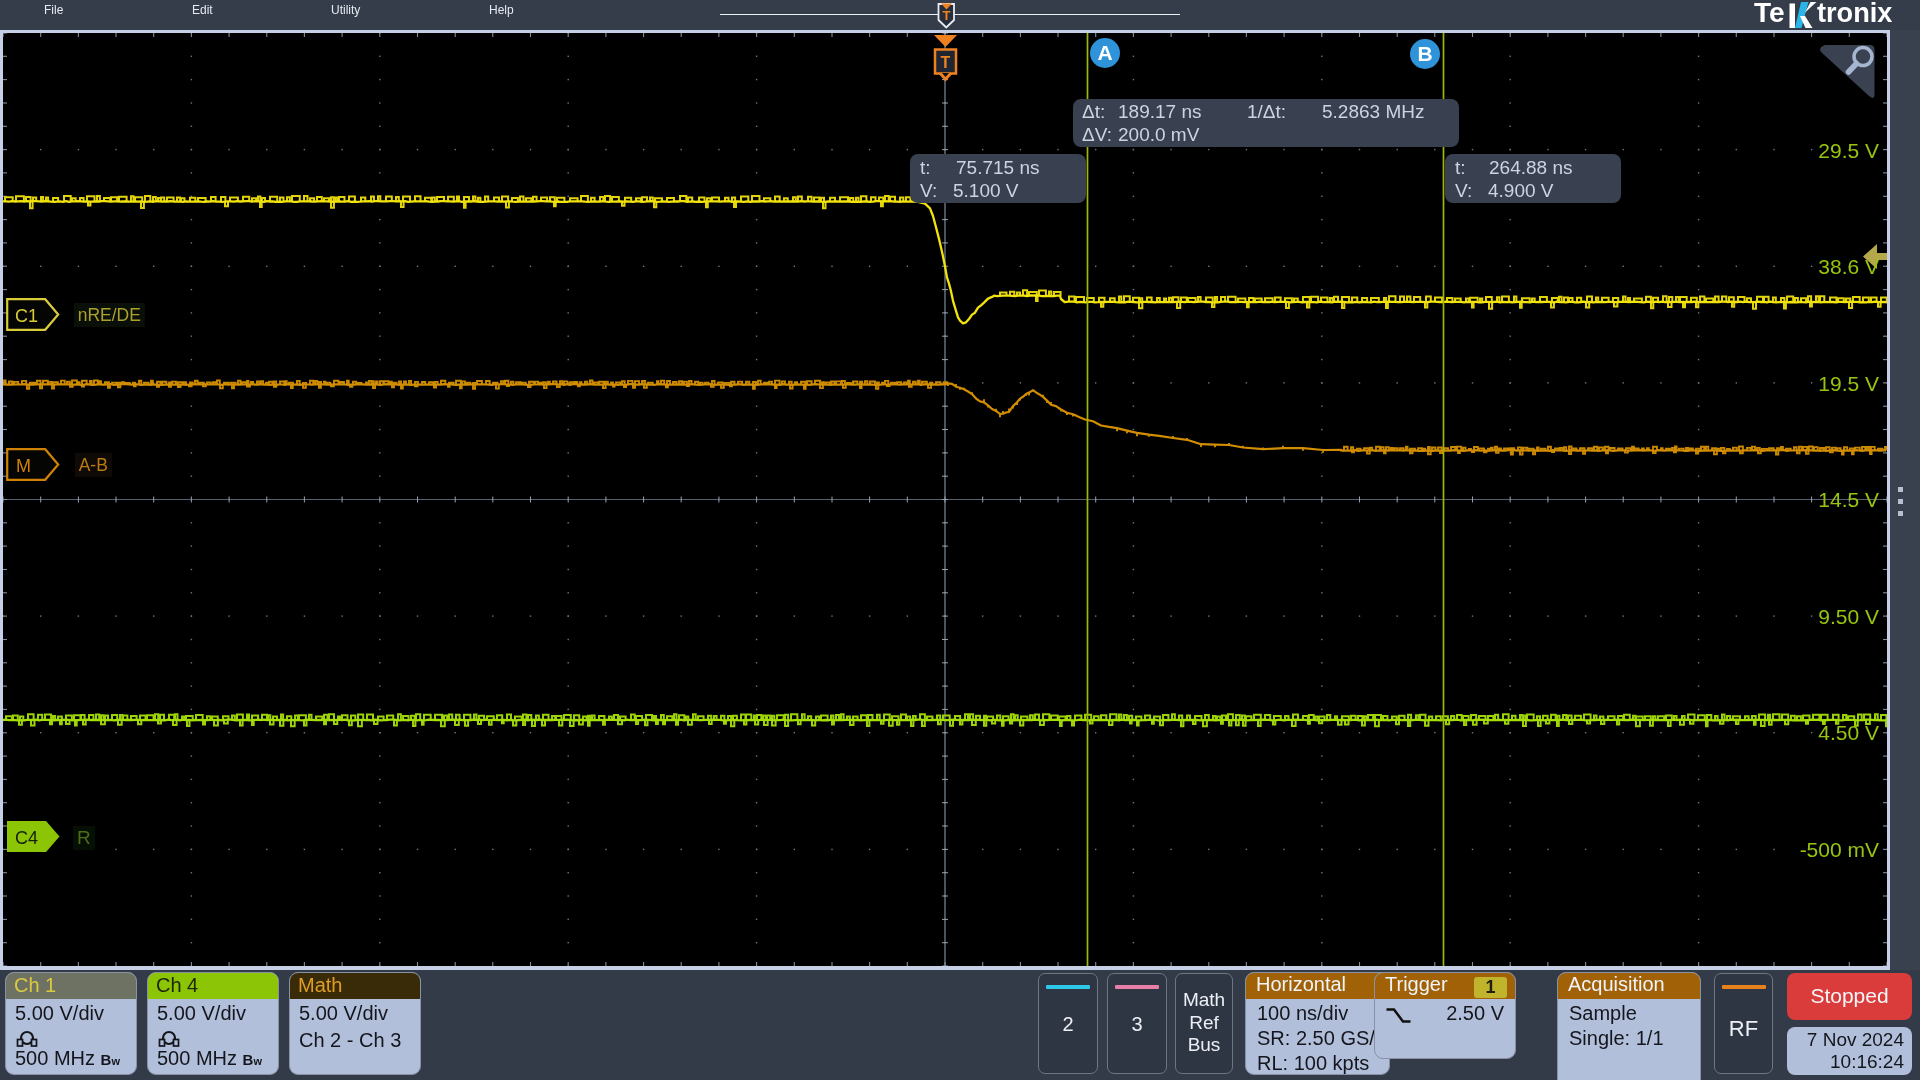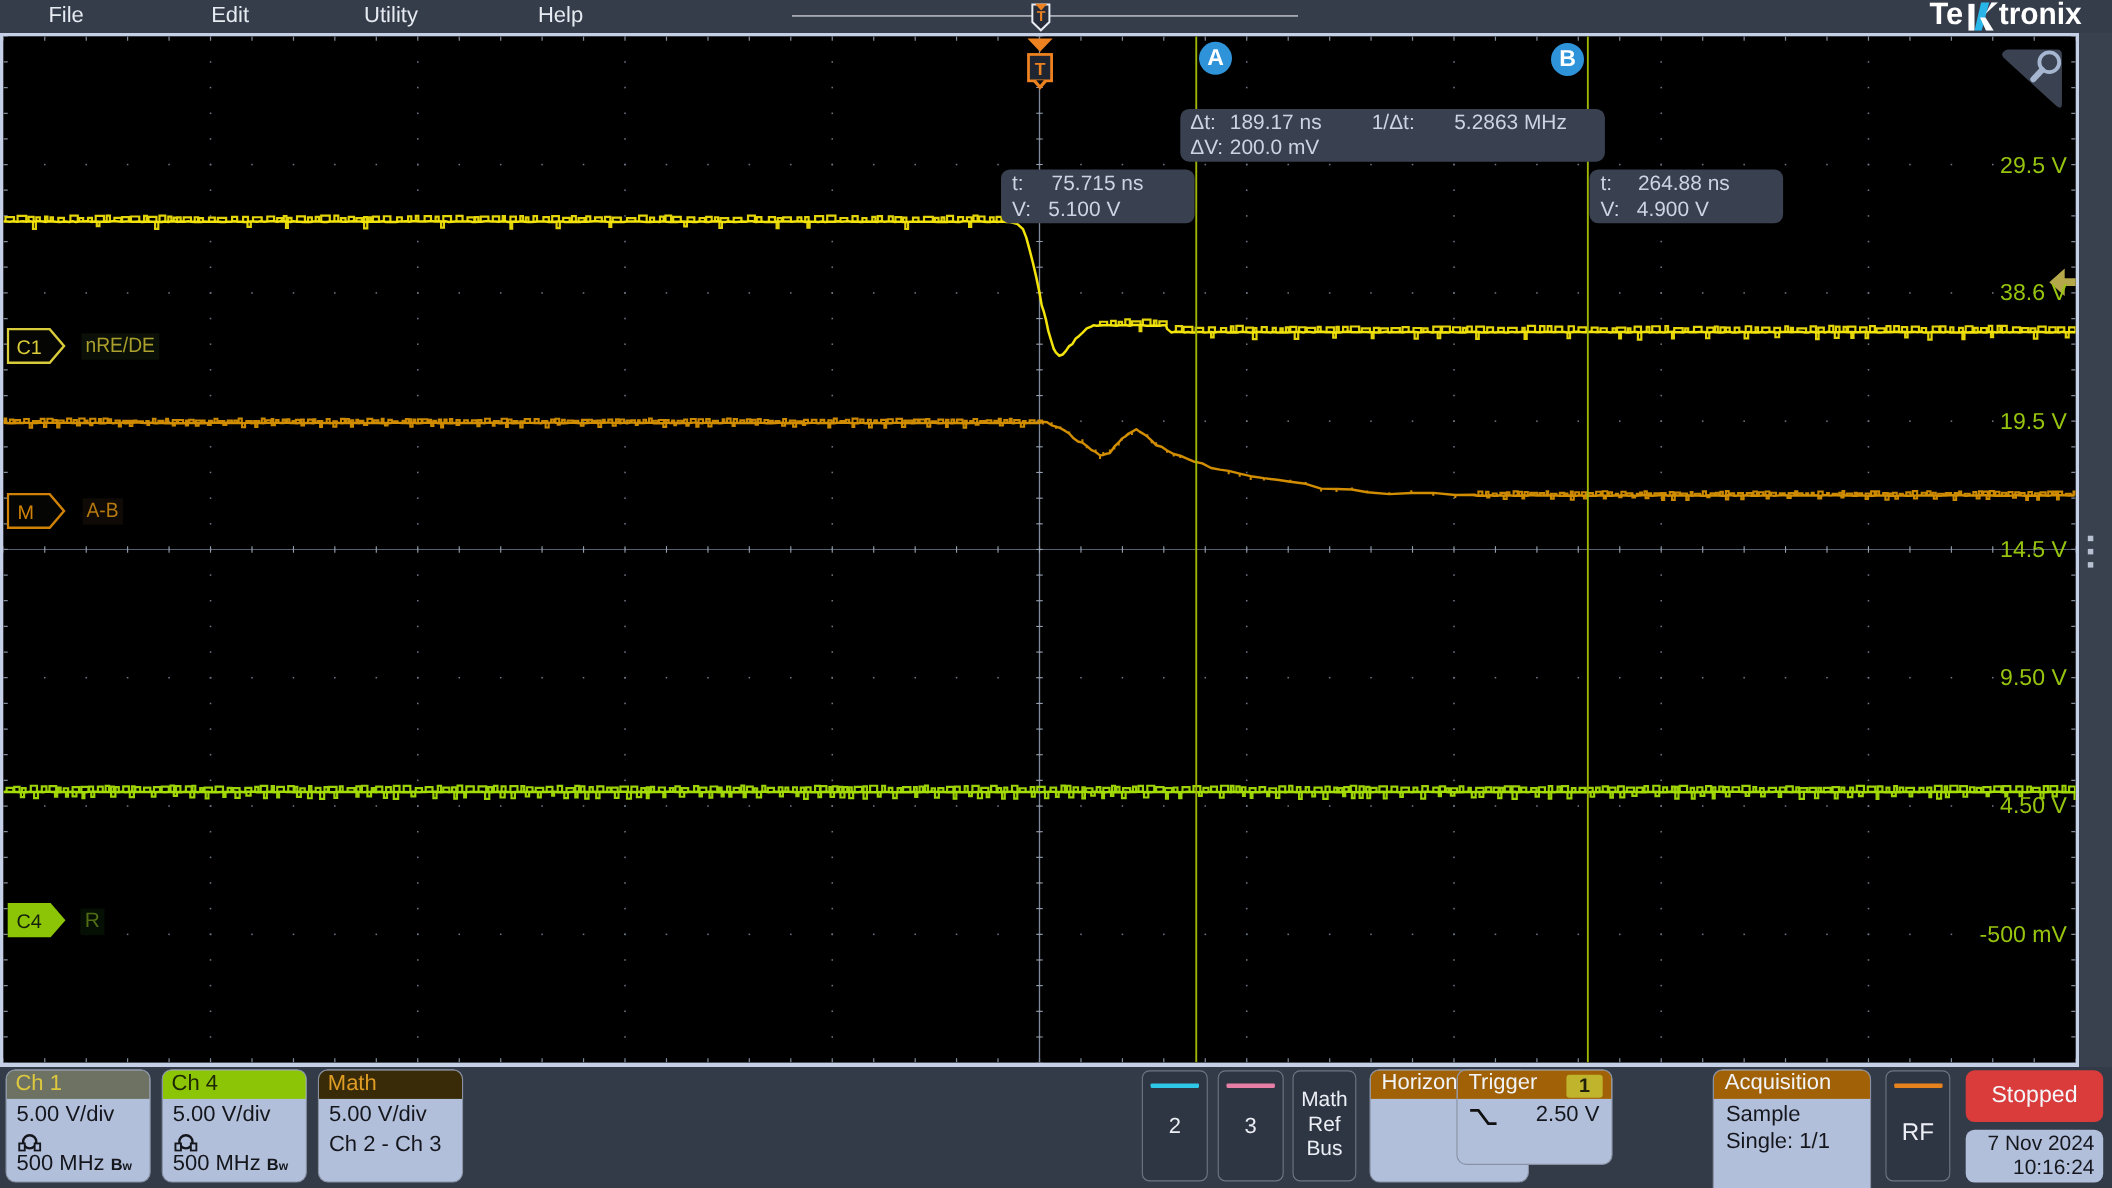--- a/index.html
+++ b/index.html
@@ -1,19 +1,19 @@
 <!DOCTYPE html>
 <html><head><meta charset="utf-8">
 <style>
 * { margin:0; padding:0; box-sizing:border-box; }
 html,body { width:1920px; height:1080px; overflow:hidden; background:#333a48;
   font-family:"Liberation Sans",sans-serif; }
 .abs { position:absolute; }
 #menubar { left:0; top:0; width:1920px; height:30px; background:#353c4a; color:#e6eaf1;
-  font-size:20px; }
+  font-size:12px; }
 #menubar span { position:absolute; top:3px; }
 #screenborder { left:0; top:30px; width:1890px; height:940px; background:#c5d0e6; }
 #screen { left:3px; top:33px; width:1884px; height:933px; background:#000; overflow:hidden; }
 #rightpanel { left:1890px; top:30px; width:30px; height:940px; background:#39404e; }
 #bottombar { left:0; top:970px; width:1920px; height:110px; background:#333a48;padding-left:16px; }
 .ro { position:absolute; background:#394150; border-radius:8px; color:#ccd4e2;
   font-size:19px; }
 .ro div { position:absolute; white-space:pre; }
 .vlabel { position:absolute; color:#97c40e; font-size:21px; text-align:right; width:90px; }
 .card { position:absolute; background:#b2bfdb; border-radius:9px; overflow:hidden;
@@ -1185,22 +1185,27 @@
   <div class="btn" style="left:1107px;top:3px;width:60px;height:101px">
     <div class="cbar" style="background:#e77ea6"></div>
     <div style="margin-top:39px">3</div>
   </div>
   <div class="btn" style="left:1175px;top:3px;width:58px;height:101px;font-size:19px">
     <div style="margin-top:15px;line-height:22.5px">Math<br>Ref<br>Bus</div>
   </div>
 
   <div class="card" style="left:1245px;top:2px;width:145px;height:103px">
     <div class="phead">Horizontal</div>
-  </div>
-  <div class="card" style="left:1324px;top:2px;width:142px;height:87px">
+    <div class="cbody" style="padding-left:11px">
+      <div style="margin-top:3px">100 ns/div</div>
+      <div style="margin-top:2px">SR: 2.50 GS/s</div>
+      <div style="margin-top:2px">RL: 100 kpts</div>
+    </div>
+  </div>
+  <div class="card" style="left:1374px;top:2px;width:142px;height:87px">
     <div class="phead">Trigger
       <span style="position:absolute;left:99px;top:4px;width:33px;height:21px;background:#c0b42c;
         border-radius:3px;color:#20200a;font-size:18px;font-weight:bold;text-align:center;line-height:21px">1</span>
     </div>
     <div class="cbody" style="position:relative">
       <svg width="30" height="20" style="position:absolute;left:10px;top:5px">
         <path d="M1.5,2.5 h7.5 l9,12 h7.5" fill="none" stroke="#111" stroke-width="2.5"></path>
       </svg>
       <div style="margin-top:3px;text-align:right;padding-right:11px">2.50 V</div>
     </div>

